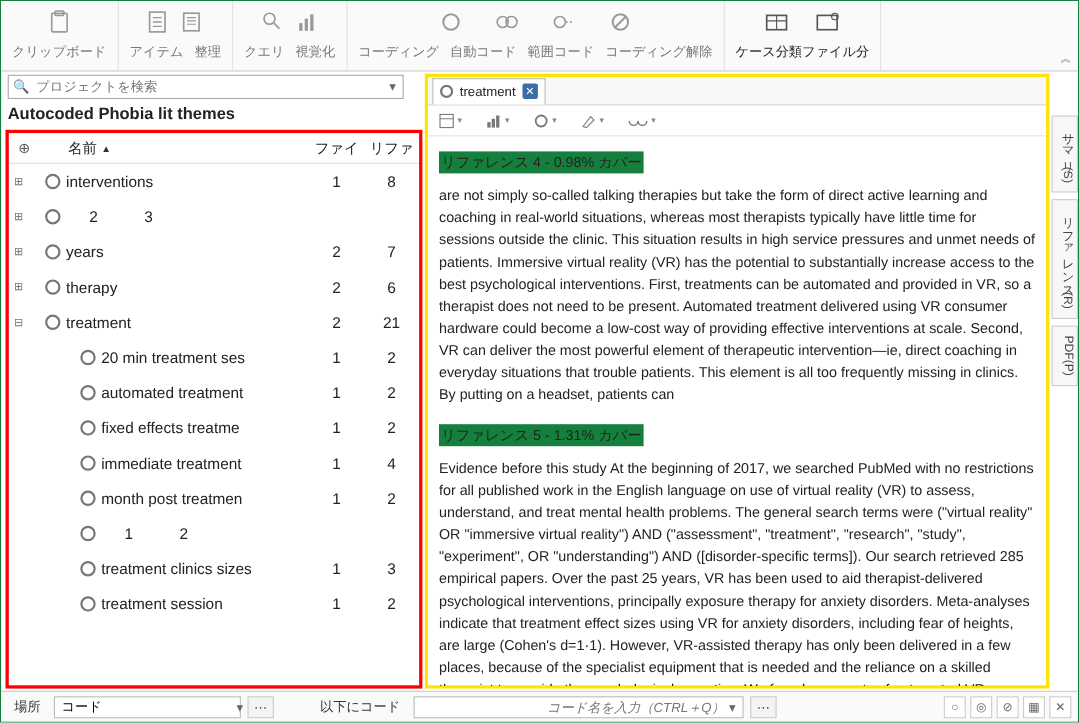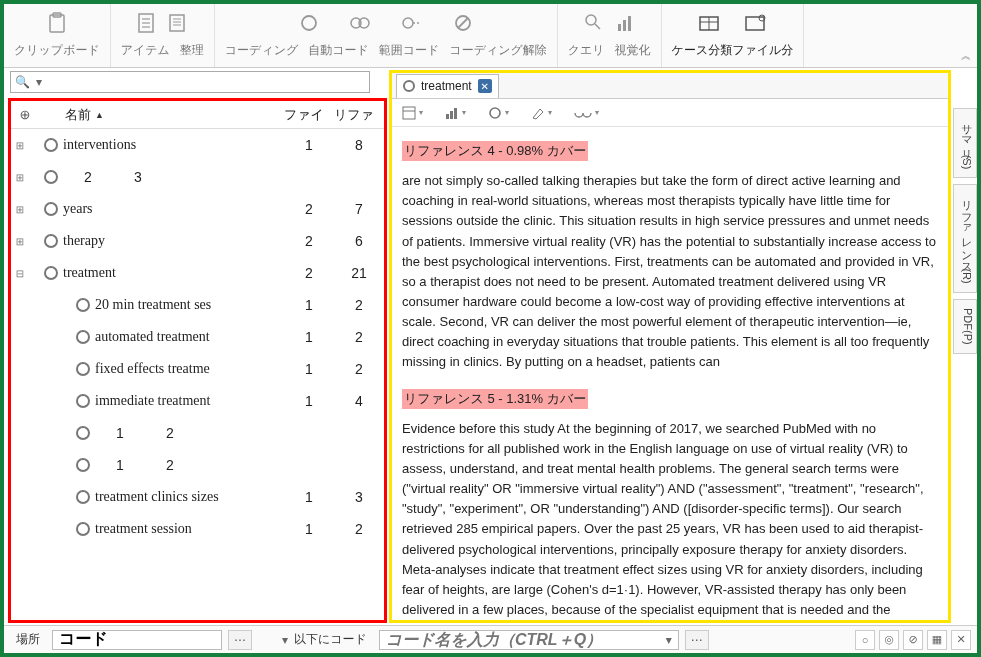--- a/index.html
+++ b/index.html
@@ -1,17 +1,17 @@
 <!DOCTYPE html>
 <html><head>
 <meta charset="utf-8">
 <style>
   * { box-sizing: border-box; }
   html, body { margin: 0; padding: 0; font-family: "Yu Gothic UI", "Meiryo", sans-serif; font-size: 12px; color: #222; background: #fff; }
-  .app { width: 981px; height: 657px; display: flex; flex-direction: column; border: 4px solid #15803d; overflow: hidden; }
+  .app { width: 981px; height: 657px; display: flex; flex-direction: column; border: 1px solid #15803d; overflow: hidden; }
 
   
   .ribbon { display: flex; border-bottom: 1px solid #ccc; height: 64px; background: #fafafa; }
   .ribbon-group { display: flex; flex-direction: column; align-items: center; justify-content: flex-start; padding: 4px 10px 2px 10px; border-right: 1px solid #e1e1e1; color: #777; min-width: 60px; }
   .ribbon-group:last-child { border-right: none; }
   .ribbon-icons { display: flex; gap: 12px; height: 30px; align-items: center; }
   .ribbon-label { font-size: 12px; margin-top: 4px; white-space: nowrap; }
   .ribbon-icon { color: #888; }
   .ribbon-group.active .ribbon-label, .ribbon-group.active .ribbon-icon { color: #222; }
   .ribbon-end { flex: 1; display:flex; justify-content:flex-end; align-items:flex-end; padding:4px 6px; color:#888;}
@@ -32,52 +32,52 @@
   
   .side-tabs { width: 24px; display: flex; flex-direction: column; gap: 6px; padding-top: 40px; }
   .side-tab { writing-mode: vertical-rl; border: 1px solid #ccc; background: #f7f7f7; padding: 8px 2px; font-size: 11px; color: #444; text-align: center; }
 
   
   .tree-header { display: flex; align-items: center; height: 28px; border-bottom: 1px solid #ddd; font-size: 13px; }
   .th-expand { width: 28px; text-align:center; color:#555; }
   .th-circle { width: 24px; }
   .th-name { flex: 1; padding-left: 2px; display:flex; align-items:center; gap:4px; }
   .th-sort { font-size: 9px; color:#333; }
-  .th-col { width: 50px; }
+  .th-col { width: 50px; text-align:center; }
 
   .tree-row { display: flex; align-items: center; height: 32px; font-size: 14px; }
   .tr-expand { width: 18px; text-align:center; color:#777; font-size:10px; }
   .tr-indent { width: 14px; }
   .tr-circle { width: 24px; display:flex; align-items:center; justify-content:center; }
   .tr-circle .o { width: 14px; height: 14px; border: 2px solid #777; border-radius: 50%; }
-  .tr-name { flex: 1; white-space: nowrap; overflow: hidden; text-overflow: ellipsis; font-family: Liberation Serif, serif; }
+  .tr-name { flex: 1; white-space: nowrap; overflow: hidden; text-overflow: ellipsis; }
   .tr-col { width: 50px; text-align: center; }
 
   .child .tr-expand { width: 18px; }
   .child .tr-indent { width: 42px; }
 
   
   .doc-tabs { display: flex; align-items: center; height: 26px; border-bottom: 1px solid #ccc; background: #f7f7f7; }
   .doc-tab { display: flex; align-items: center; gap: 6px; border: 1px solid #bbb; border-bottom: none; background: #fff; height: 24px; padding: 0 6px; margin-left: 4px; font-size: 12px; }
   .doc-tab .o { width: 12px; height: 12px; border: 2px solid #777; border-radius: 50%; }
   .doc-tab .x { width:14px; height:14px; background:#3a6ea5; color:#fff; font-size:10px; display:flex; align-items:center; justify-content:center; border-radius:2px; }
 
   .doc-toolbar { display: flex; align-items: center; gap: 22px; height: 28px; padding: 0 10px; border-bottom: 1px solid #e2e2e2; color: #666; background:#fff; }
   .doc-toolbar .tb { display: flex; align-items: center; gap: 3px; }
   .doc-toolbar .dd { font-size: 8px; color:#888; }
 
   .doc-body { flex: 1; overflow: auto; padding: 8px 10px; font-size: 13px; line-height: 1.55; }
-  .ref-head { background: #fca5a5; display: inline-block; padding: 0 2px; margin: 6px 0; }
+  .ref-head { background: #15803d; display: inline-block; padding: 0 2px; margin: 6px 0; }
   .doc-body p { margin: 4px 0 10px 0; }
 
   
   .bottom { display: flex; align-items: center; height: 28px; border-top: 1px solid #ccc; padding: 0 6px; gap: 6px; background:#fafafa; }
   .bottom-label { font-size: 12px; color:#333; padding: 0 6px; }
   .bottom-combo { display:flex; align-items:center; border:1px solid #bbb; height:20px; padding:0 4px; background:#fff; }
-  .bottom-combo input { border:none; outline:none; font-size:16px; background:transparent;font-weight:bold; }
+  .bottom-combo input { border:none; outline:none; font-size:12px; background:transparent; }
   .bottom-combo .dd { color:#666; padding:0 2px; }
   .bottom-icons { display:flex; gap:4px; margin-left:auto; }
   .bottom-icons .ic { width:20px; height:20px; border:1px solid #ccc; display:flex; align-items:center; justify-content:center; color:#666; font-size:11px; background:#fff;}
   .dots-btn { width:24px; height:20px; border:1px solid #ccc; background:#f3f3f3; display:flex; align-items:center; justify-content:center; color:#555; }
 
   svg { display:block; }
 </style>
 </head>
 <body>
 
@@ -112,20 +112,41 @@
               <line x1="5" y1="10" x2="13" y2="10" stroke="#999"></line>
               <line x1="5" y1="13" x2="13" y2="13" stroke="#999"></line>
             </svg>
           </span>
       </div>
       <div style="display:flex; gap:10px;text-align:right;">
         <div class="ribbon-label">アイテム</div>
         <div class="ribbon-label">整理</div>
       </div>
     </div>
+    <div class="ribbon-group">
+      <div class="ribbon-icons">
+        <span class="ribbon-icon">
+            <svg width="20" height="22" viewBox="0 0 20 22">
+              <circle cx="8" cy="8" r="5" fill="none" stroke="#999" stroke-width="1.5"></circle>
+              <line x1="12" y1="12" x2="17" y2="17" stroke="#999" stroke-width="1.5"></line>
+            </svg>
+          </span>
+        <span class="ribbon-icon">
+            <svg width="20" height="22" viewBox="0 0 20 22">
+              <rect x="3" y="12" width="3" height="7" fill="#999"></rect>
+              <rect x="8" y="8" width="3" height="11" fill="#999"></rect>
+              <rect x="13" y="4" width="3" height="15" fill="#999"></rect>
+            </svg>
+          </span>
+      </div>
+      <div style="display:flex; gap:10px;">
+        <div class="ribbon-label">クエリ</div>
+        <div class="ribbon-label">視覚化</div>
+      </div>
+    </div>
     <div class="ribbon-group" style="min-width:280px;">
       <div class="ribbon-icons" style="gap:30px;">
         <span class="ribbon-icon">
             <svg width="20" height="20">
               <circle cx="10" cy="10" r="7" fill="none" stroke="#999" stroke-width="1.8"></circle>
             </svg>
           </span>
         <span class="ribbon-icon">
             <svg width="22" height="20">
               <circle cx="7" cy="10" r="5" fill="none" stroke="#999" stroke-width="1.5"></circle>
@@ -145,41 +166,20 @@
             </svg>
           </span>
       </div>
       <div style="display:flex; gap:10px;">
         <div class="ribbon-label">コーディング</div>
         <div class="ribbon-label">自動コード</div>
         <div class="ribbon-label">範囲コード</div>
         <div class="ribbon-label">コーディング解除</div>
       </div>
     </div>
-    <div class="ribbon-group">
-      <div class="ribbon-icons">
-        <span class="ribbon-icon">
-            <svg width="20" height="22" viewBox="0 0 20 22">
-              <circle cx="8" cy="8" r="5" fill="none" stroke="#999" stroke-width="1.5"></circle>
-              <line x1="12" y1="12" x2="17" y2="17" stroke="#999" stroke-width="1.5"></line>
-            </svg>
-          </span>
-        <span class="ribbon-icon">
-            <svg width="20" height="22" viewBox="0 0 20 22">
-              <rect x="3" y="12" width="3" height="7" fill="#999"></rect>
-              <rect x="8" y="8" width="3" height="11" fill="#999"></rect>
-              <rect x="13" y="4" width="3" height="15" fill="#999"></rect>
-            </svg>
-          </span>
-      </div>
-      <div style="display:flex; gap:10px;">
-        <div class="ribbon-label">クエリ</div>
-        <div class="ribbon-label">視覚化</div>
-      </div>
-    </div>
     <div class="ribbon-group active">
       <div class="ribbon-icons" style="gap:24px;">
         <span class="ribbon-icon">
             <svg width="22" height="20">
               <rect x="2" y="4" width="18" height="13" fill="none" stroke="#555" stroke-width="1.5"></rect>
               <line x1="2" y1="9" x2="20" y2="9" stroke="#555"></line>
               <line x1="11" y1="4" x2="11" y2="17" stroke="#555"></line>
             </svg>
           </span>
         <span class="ribbon-icon">
@@ -198,23 +198,25 @@
         <span style="font-size:10px;">︽</span>
       </div>
   </div>
 
   <div style="display:flex; flex:1; overflow:hidden;">
 
     <div class="left-wrap">
       <div class="search-row">
         <div class="proj-search">
           <span style="color:#888; padding-right:4px;">🔍</span>
+          <input placeholder="プロジェクトを検索" style="">
           <span class="dd">▾</span>
         </div>
       </div>
+      <div class="list-title">Autocoded Phobia lit themes</div>
 
       <div class="left-panel">
         <div class="tree-header">
           <div class="th-expand">⊕</div>
           <div class="th-circle"></div>
           <div class="th-name">
             <span>名前</span>
             <span class="th-sort">▲</span>
           </div>
           <div class="th-col">ファイ</div>
@@ -309,20 +311,21 @@
               <div class="tr-name">immediate treatment</div>
               <div class="tr-col">1</div>
               <div class="tr-col">4</div>
             </div>
             <div class="tree-row child">
               <div class="tr-expand"></div>
               <div class="tr-indent"></div>
               <div class="tr-circle">
                 <div class="o"></div>
               </div>
+              <div class="tr-name">month post treatmen</div>
               <div class="tr-col">1</div>
               <div class="tr-col">2</div>
             </div>
             <div class="tree-row child">
               <div class="tr-expand"></div>
               <div class="tr-indent"></div>
               <div class="tr-circle">
                 <div class="o"></div>
               </div>
               <div class="tr-col">1</div>
@@ -414,21 +417,21 @@
 
   <div class="bottom">
     <span class="bottom-label">場所</span>
     <div class="bottom-combo" style="width:170px;">
       <input value="コード" style="">
       <span class="dd">▾</span>
     </div>
     <div class="dots-btn">⋯</div>
     <span class="bottom-label" style="margin-left:30px;">以下にコード</span>
     <div class="bottom-combo" style="width:300px;">
-      <input style="width: 100%; color: #0369a1; font-style: italic;" placeholder="コード名を入力（CTRL＋Q）">
+      <input style="width: 100%; color: #0369a1; font-style: italic; text-align: right;" placeholder="コード名を入力（CTRL＋Q）">
       <span class="dd">▾</span>
     </div>
     <div class="dots-btn">⋯</div>
     <div class="bottom-icons">
       <div class="ic">○</div>
       <div class="ic">◎</div>
       <div class="ic">⊘</div>
       <div class="ic">▦</div>
       <div class="ic">✕</div>
     </div>

